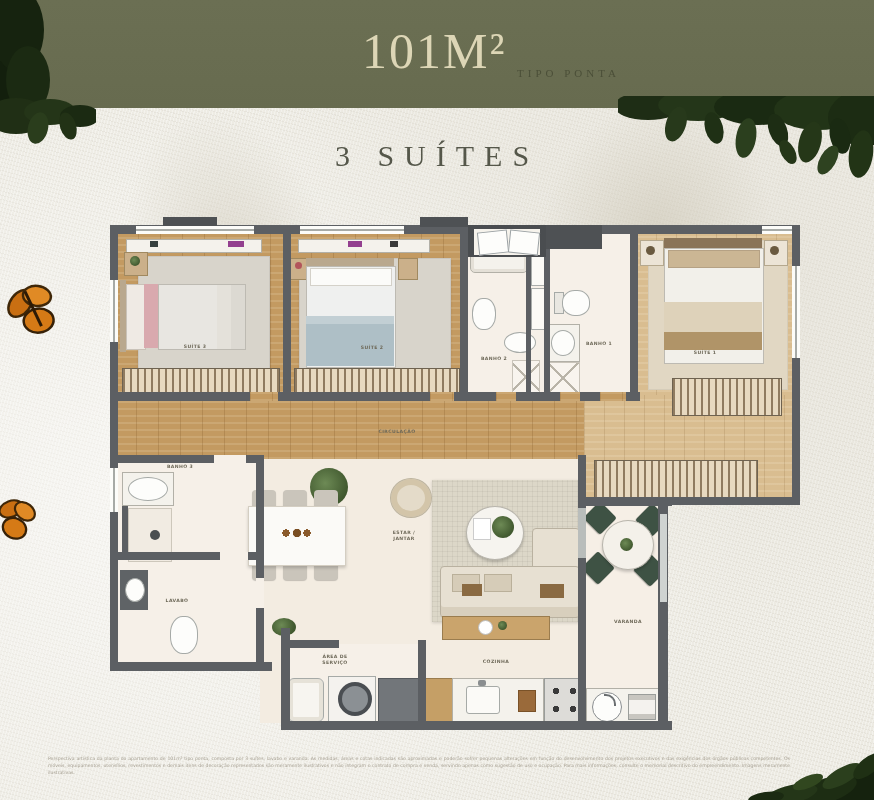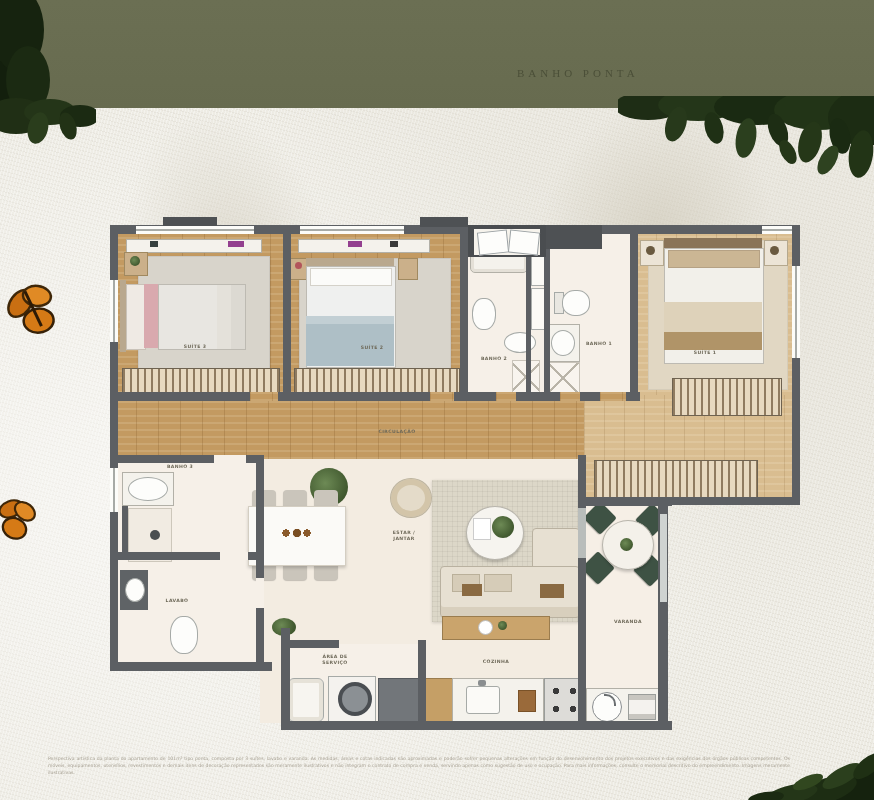--- a/index.html
+++ b/index.html
@@ -55,25 +55,27 @@
        color:#6e6959;letter-spacing:.4px;text-align:center;white-space:nowrap;}
   .lbl.wrap{white-space:normal;width:34px;line-height:5.6px;}
   #fineprint{left:48px;top:755px;width:742px;font:400 4.6px/7.2px "DejaVu Sans",sans-serif;color:#a8a295;text-align:justify;}
 </style>
 </head>
 <body>
 
 <div id="stage">
 
   <div class="abs" id="hdr"></div>
-  <div class="abs" id="hdr-sub">BANHO PONTA</div>
+  <div class="abs" id="hdr-title">101M²</div>
+  <div class="abs" id="hdr-sub">TIPO PONTA</div>
 
   <div class="abs wm" style="left:130px;top:105px;width:210px;height:340px;transform:rotate(-15deg);"></div>
   <div class="abs wm" style="left:540px;top:95px;width:230px;height:270px;transform:rotate(20deg);"></div>
 
+  <div class="abs" id="t1">3 SUÍTES</div>
 
   <div class="abs fl-cream" style="left:114px;top:229px;width:682px;height:168px;"></div>
   <div class="abs wood" style="left:116px;top:231px;width:168px;height:162px;"></div>
   <div class="abs wood" style="left:289px;top:231px;width:173px;height:162px;"></div>
   <div class="abs fl-bath" style="left:466px;top:231px;width:64px;height:162px;"></div>
   <div class="abs fl-bath" style="left:528px;top:231px;width:18px;height:162px;"></div>
   <div class="abs fl-bath" style="left:546px;top:231px;width:86px;height:162px;"></div>
   <div class="abs woodl" style="left:636px;top:229px;width:158px;height:170px;"></div>
   <div class="abs wood" style="left:114px;top:395px;width:526px;height:64px;"></div>
   <div class="abs woodl" style="left:584px;top:395px;width:210px;height:104px;"></div>

